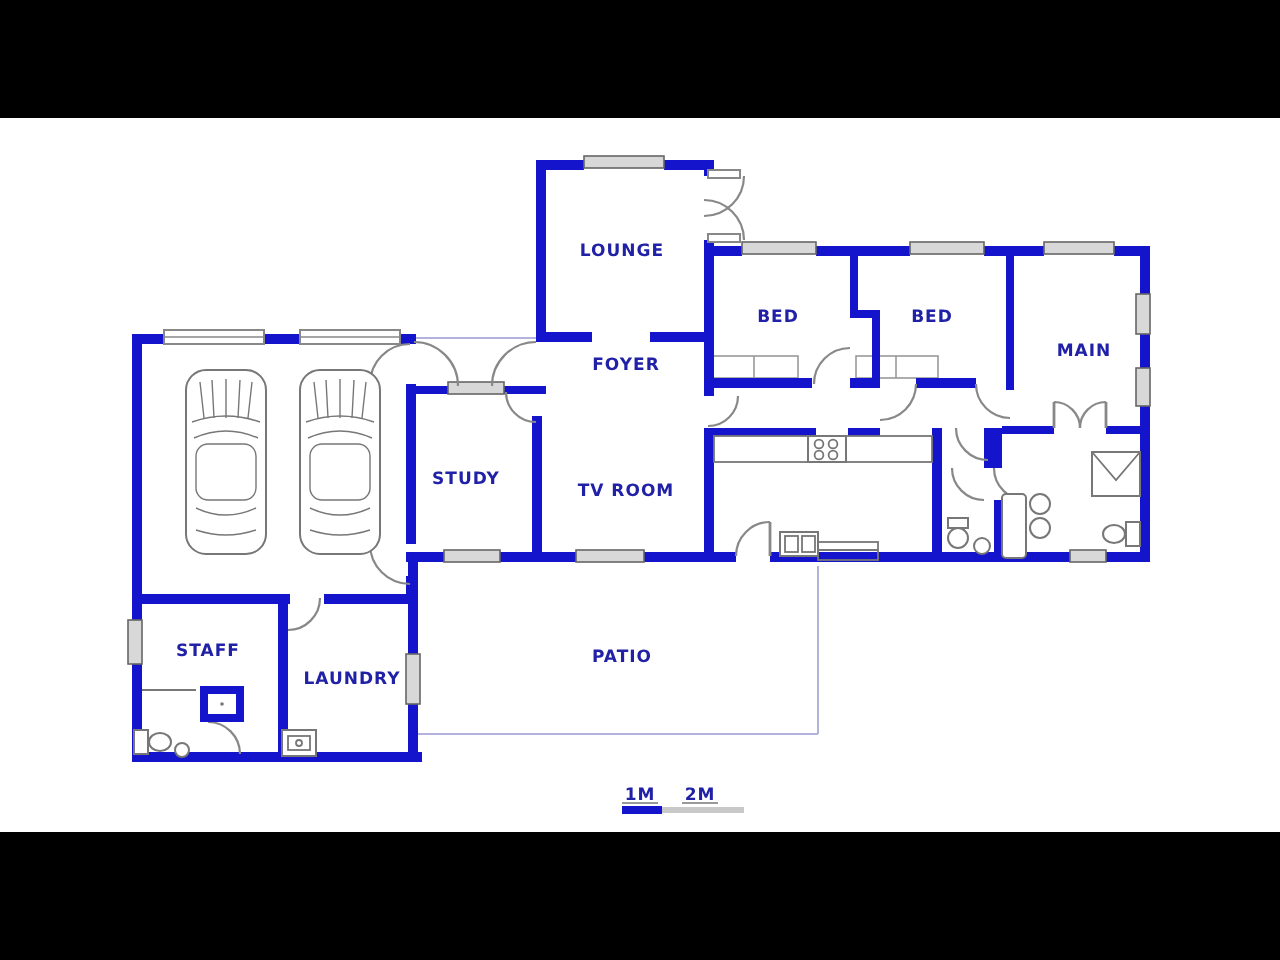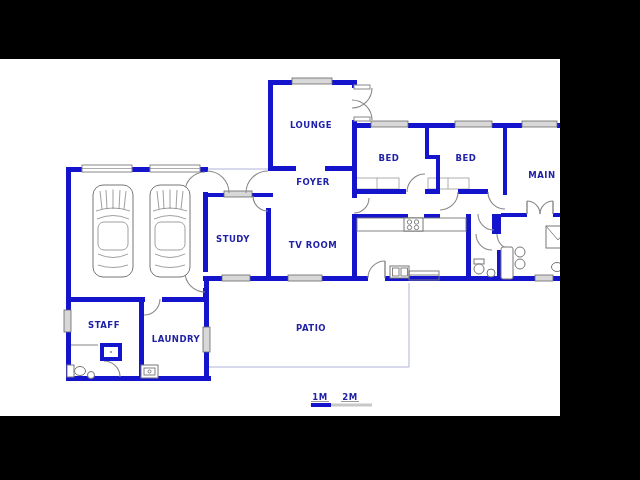--- a/index.html
+++ b/index.html
@@ -1,16 +1,16 @@
 <!DOCTYPE html>
 <html><head>
 <meta charset="utf-8">
 <style>
   html,body{margin:0;padding:0;background:#000;}
-  #screen{position:relative;width:560px;height:480px;background:#000;overflow:hidden;}
+  #screen{position:relative;width:640px;height:480px;background:#000;overflow:hidden;}
   svg{display:block;}
   .wall{fill:#1414cc;}
   .win{fill:#d8d8d8;stroke:#666;stroke-width:0.8;}
   .gdoor{fill:#ffffff;stroke:#888;stroke-width:1;}
   .arc{fill:none;stroke:#888;stroke-width:1.1;}
   .leaf{stroke:#888;stroke-width:1.4;fill:none;}
   .fix{fill:#ffffff;stroke:#777;stroke-width:1;}
   .fixl{fill:none;stroke:#777;stroke-width:0.9;}
   .closet{fill:#ffffff;stroke:#999;stroke-width:0.8;}
   .thin{stroke:#b2b2da;stroke-width:1;fill:none;}

